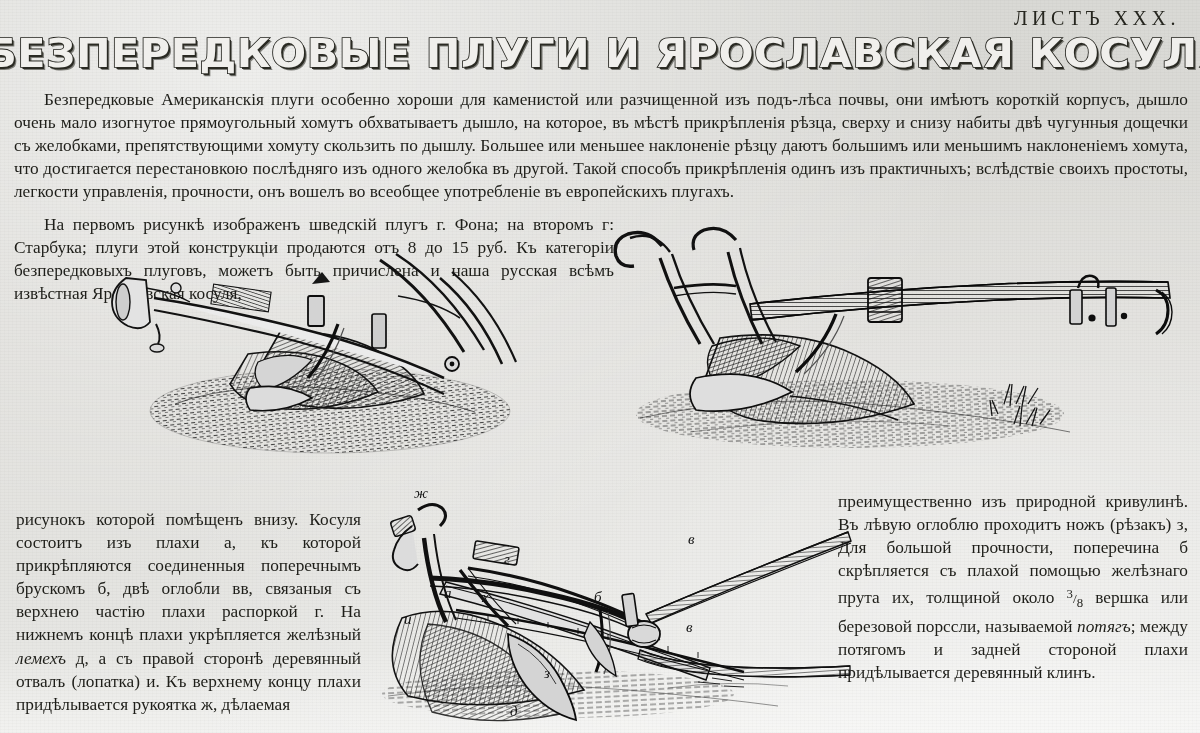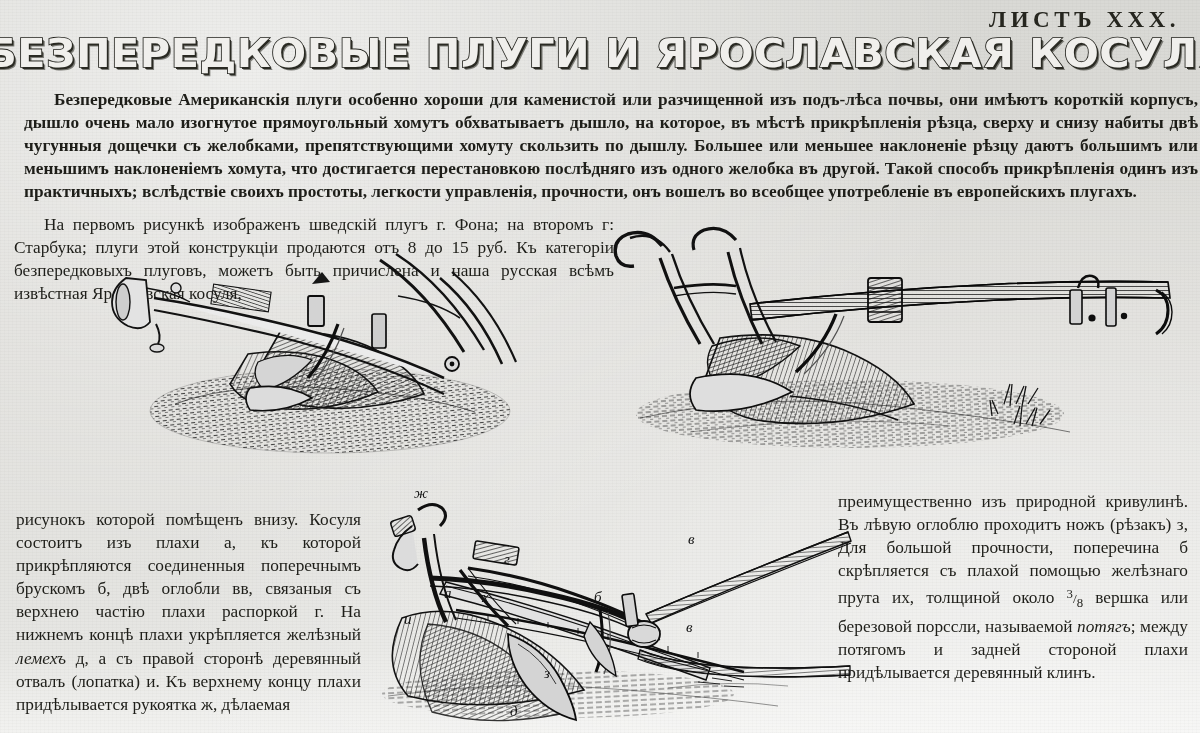--- a/index.html
+++ b/index.html
@@ -32,23 +32,23 @@
       repeating-linear-gradient(0deg, rgba(90,90,85,.055) 0px, rgba(90,90,85,.055) 1px, rgba(255,255,255,0) 1px, rgba(255,255,255,0) 3px),
       repeating-linear-gradient(90deg, rgba(90,90,85,.04) 0px, rgba(90,90,85,.04) 1px, rgba(255,255,255,0) 1px, rgba(255,255,255,0) 4px);
     mix-blend-mode: multiply;
   }
 
   
   .sheet-no {
     position: absolute;
     top: 7px;
     right: 20px;
-    font-size: 23px;
+    font-size: 20px;
     letter-spacing: 4.5px;
-    font-weight: 700;
+    font-weight: 400;
     color: #26261f;
     white-space: nowrap;
   }
 
   
   .title {
     position: absolute;
     top: 33px;
     left: 20px;
     width: 1160px;
@@ -75,21 +75,21 @@
     position: absolute;
     text-align: justify;
     text-justify: inter-word;
     font-size: 17.3px;
     line-height: 23.1px;
     color: #1e1e19;
     hyphens: manual;
   }
   .para.indent { text-indent: 30px; }
 
-  #para-intro  { left: 24px;  top: 88px;  width: 1174px; font-weight: bold; }
+  #para-intro  { left: 14px;  top: 88px;  width: 1174px; }
   #para-figs   { left: 14px;  top: 213px; width: 600px;  }
   #col-left    { left: 16px;  top: 508px; width: 345px;  }
   #col-right   { left: 838px; top: 490px; width: 350px;  }
 
   .ital { font-style: italic; }
   .frac { font-size: .78em; }
   .frac sup, .frac sub { font-size: .95em; }
 
   
   .fig {

